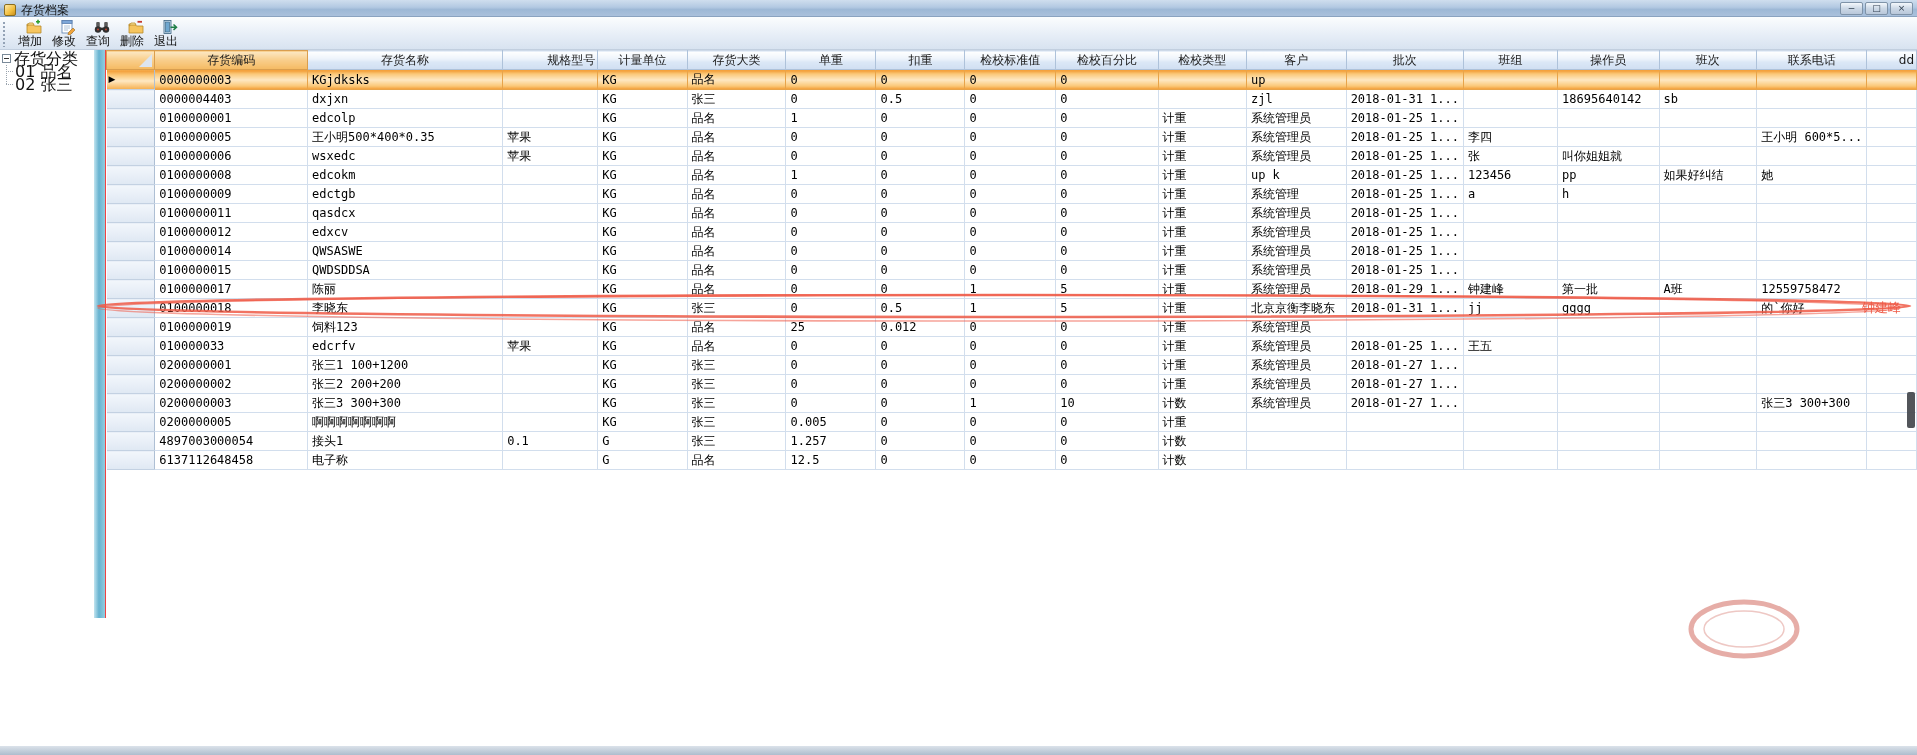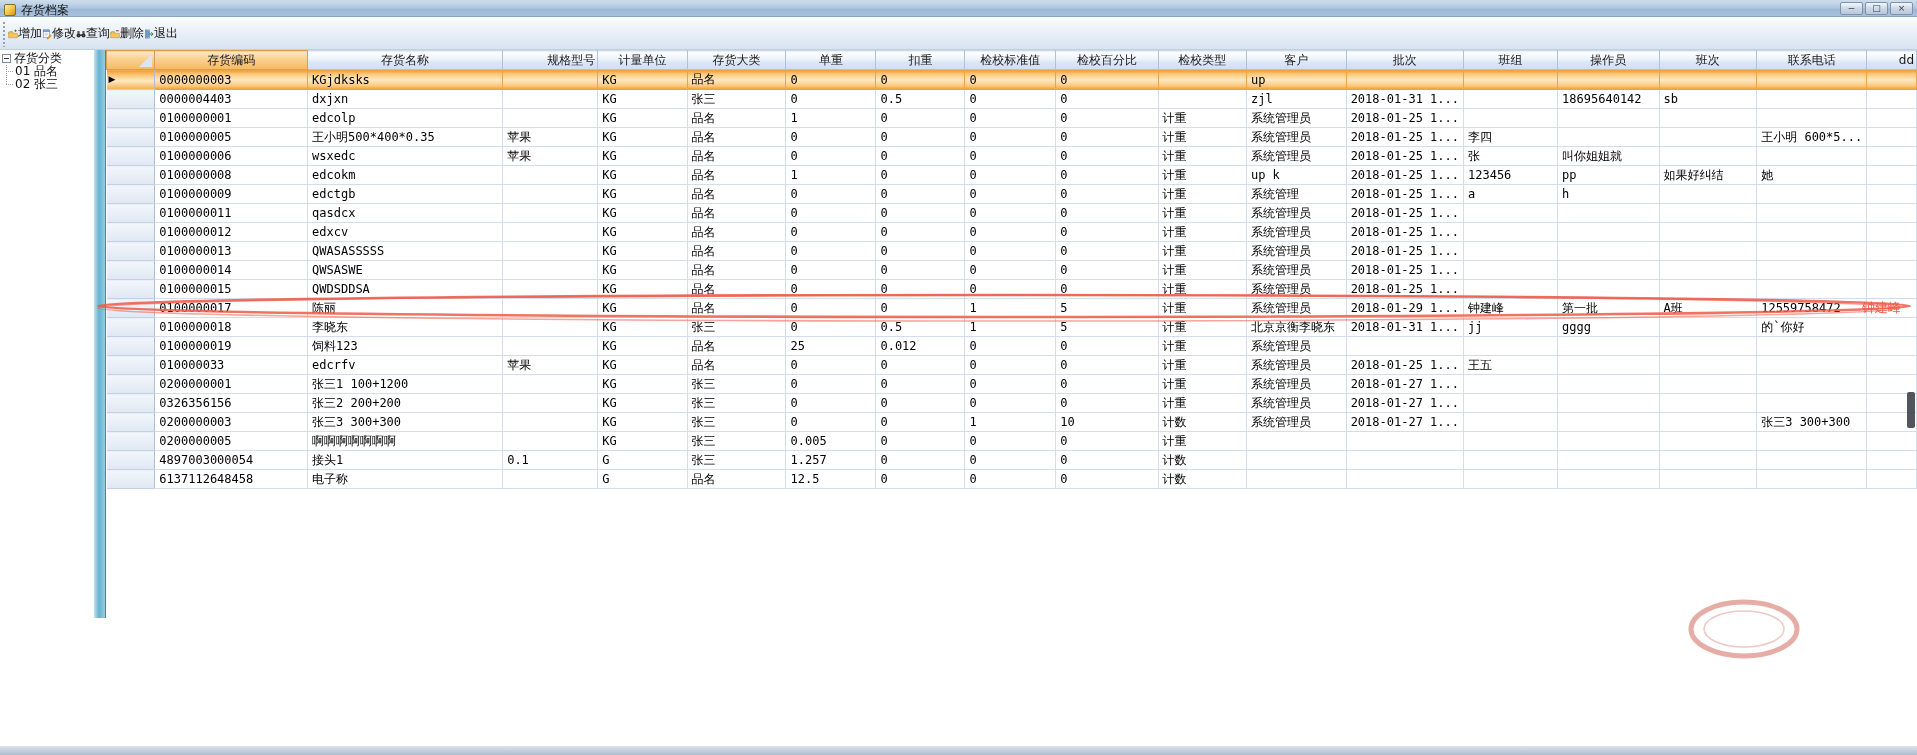--- a/index.html
+++ b/index.html
@@ -19,28 +19,28 @@
     background:linear-gradient(180deg,#f4f8fc,#ccd8e6 50%,#b9c8da);
     font-size:9px;line-height:11px;text-align:center;color:#2e3d4d;cursor:default}
 
   
   .toolbar{position:absolute;left:0;top:17px;width:1917px;height:33px;
     background:linear-gradient(180deg,#fbfdfe 0%,#e7eef7 55%,#d8e3f0 100%);
     border-bottom:1px solid #c2cfdf;display:flex;align-items:flex-start;padding:1px 0 0 8px}
   .grip{position:absolute;left:2px;top:4px;width:4px;height:26px;
     background-image:radial-gradient(circle,#93a2b5 1px,rgba(0,0,0,0) 1.3px);
     background-size:4px 4px;background-repeat:repeat-y}
-  .tb-btn{width:34px;height:31px;display:flex;flex-direction:row;align-items:center;
+  .tb-btn{width:34px;height:31px;display:flex;flex-direction:column;align-items:flex-end;
     justify-content:flex-start;gap:0;cursor:default}
   .tb-btn svg{width:16px;height:16px;margin-top:1px}
   .tb-btn .lbl{font-size:12px;line-height:13px;color:#111;white-space:nowrap}
 
   
   .tree{position:absolute;left:0;top:50px;width:94px;height:568px;background:#fff;
-    font-size:12px;color:#111;padding-top:2px}
+    font-size:16px;color:#111;padding-top:2px}
   .tree-root{display:flex;align-items:center;gap:3px;padding-left:2px;line-height:13px}
   .expander{width:9px;height:9px;border:1px solid #7a8a99;background:#fff;position:relative;flex:none}
   .expander::after{content:"";position:absolute;left:1px;right:1px;top:3px;height:1px;background:#333}
   .tree-kids{position:relative;margin-left:6px}
   .tree-kids::before{content:"";position:absolute;left:0;top:0;height:19px;border-left:1px dotted #9aa4ae}
   .tree-item{position:relative;padding-left:9px;line-height:13px;white-space:nowrap}
   .tree-item::before{content:"";position:absolute;left:0;top:6px;width:7px;border-top:1px dotted #9aa4ae}
 
   
   .grid-zone{position:absolute;left:94px;top:50px;width:1823px;height:568px;background:#fff}
@@ -358,40 +358,20 @@
               <td>系统管理员</td>
               <td>2018-01-25 1...</td>
               <td></td>
               <td></td>
               <td></td>
               <td></td>
               <td style="text-align: right;"></td>
             </tr>
             <tr>
               <td class="rowsel"></td>
-              <td>0100000013</td>
-              <td>QWASASSSSS</td>
-              <td></td>
-              <td>KG</td>
-              <td>品名</td>
-              <td>0</td>
-              <td>0</td>
-              <td>0</td>
-              <td>0</td>
-              <td>计重</td>
-              <td>系统管理员</td>
-              <td>2018-01-25 1...</td>
-              <td></td>
-              <td></td>
-              <td></td>
-              <td></td>
-              <td style="text-align: right;"></td>
-            </tr>
-            <tr>
-              <td class="rowsel"></td>
               <td>0100000014</td>
               <td>QWSASWE</td>
               <td></td>
               <td>KG</td>
               <td>品名</td>
               <td>0</td>
               <td>0</td>
               <td>0</td>
               <td>0</td>
               <td>计重</td>
@@ -518,21 +498,21 @@
               <td>系统管理员</td>
               <td>2018-01-27 1...</td>
               <td></td>
               <td></td>
               <td></td>
               <td></td>
               <td style="text-align: right;"></td>
             </tr>
             <tr>
               <td class="rowsel"></td>
-              <td>0326356156</td>
+              <td>0200000002</td>
               <td>张三2 200+200</td>
               <td></td>
               <td>KG</td>
               <td>张三</td>
               <td>0</td>
               <td>0</td>
               <td>0</td>
               <td>0</td>
               <td>计重</td>
               <td>系统管理员</td>

